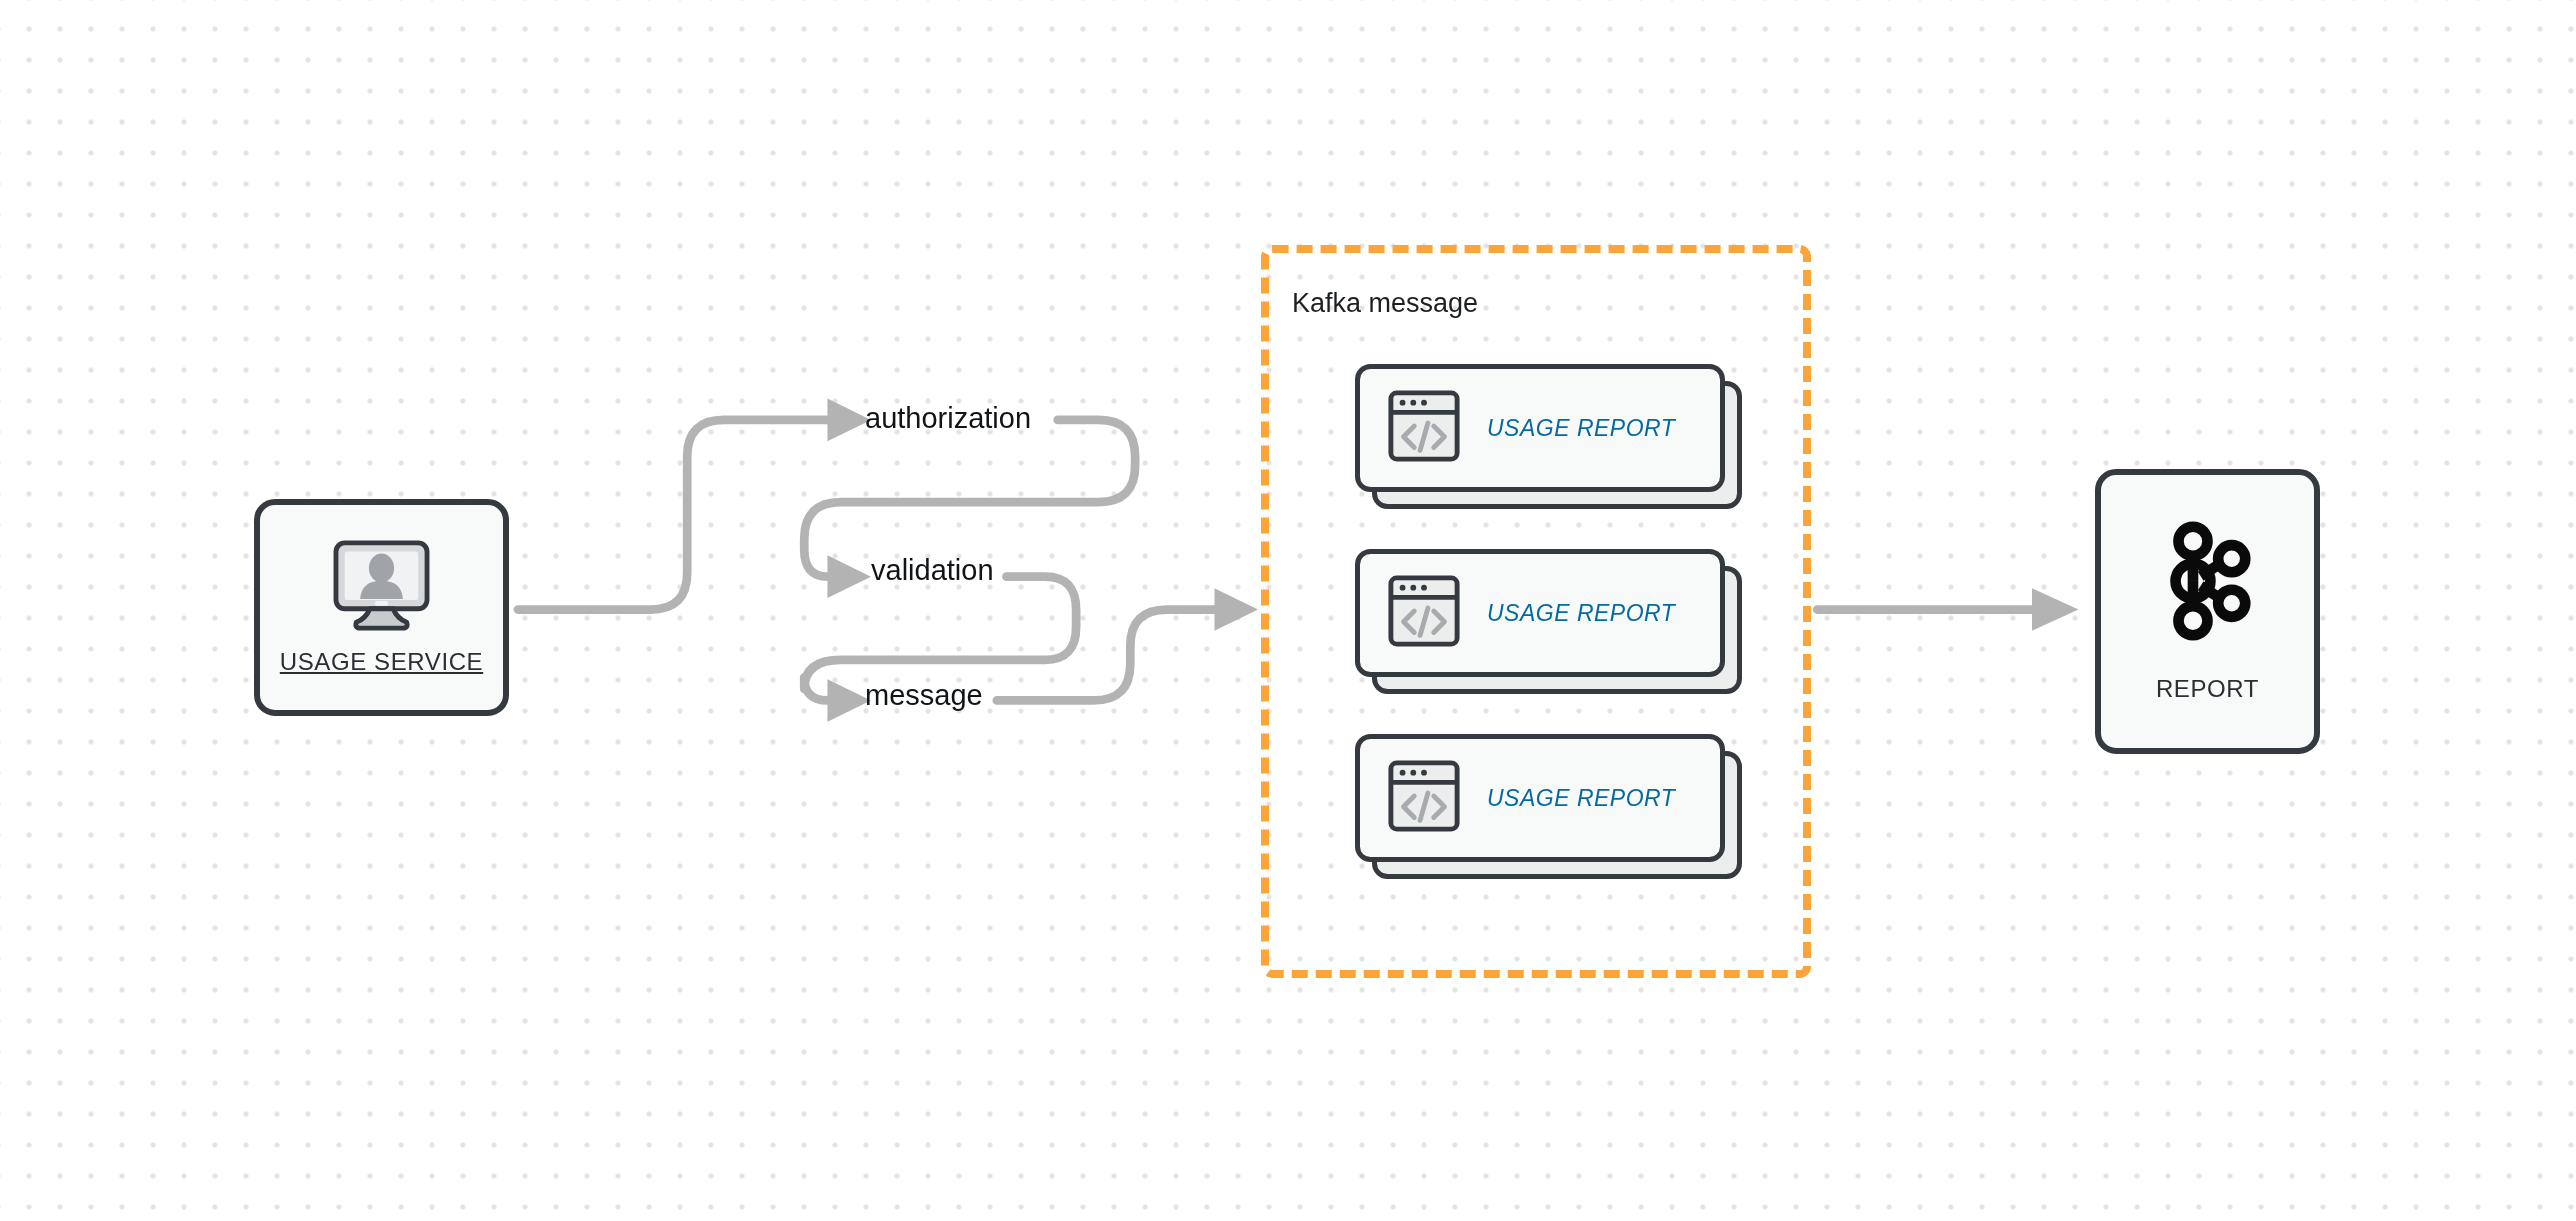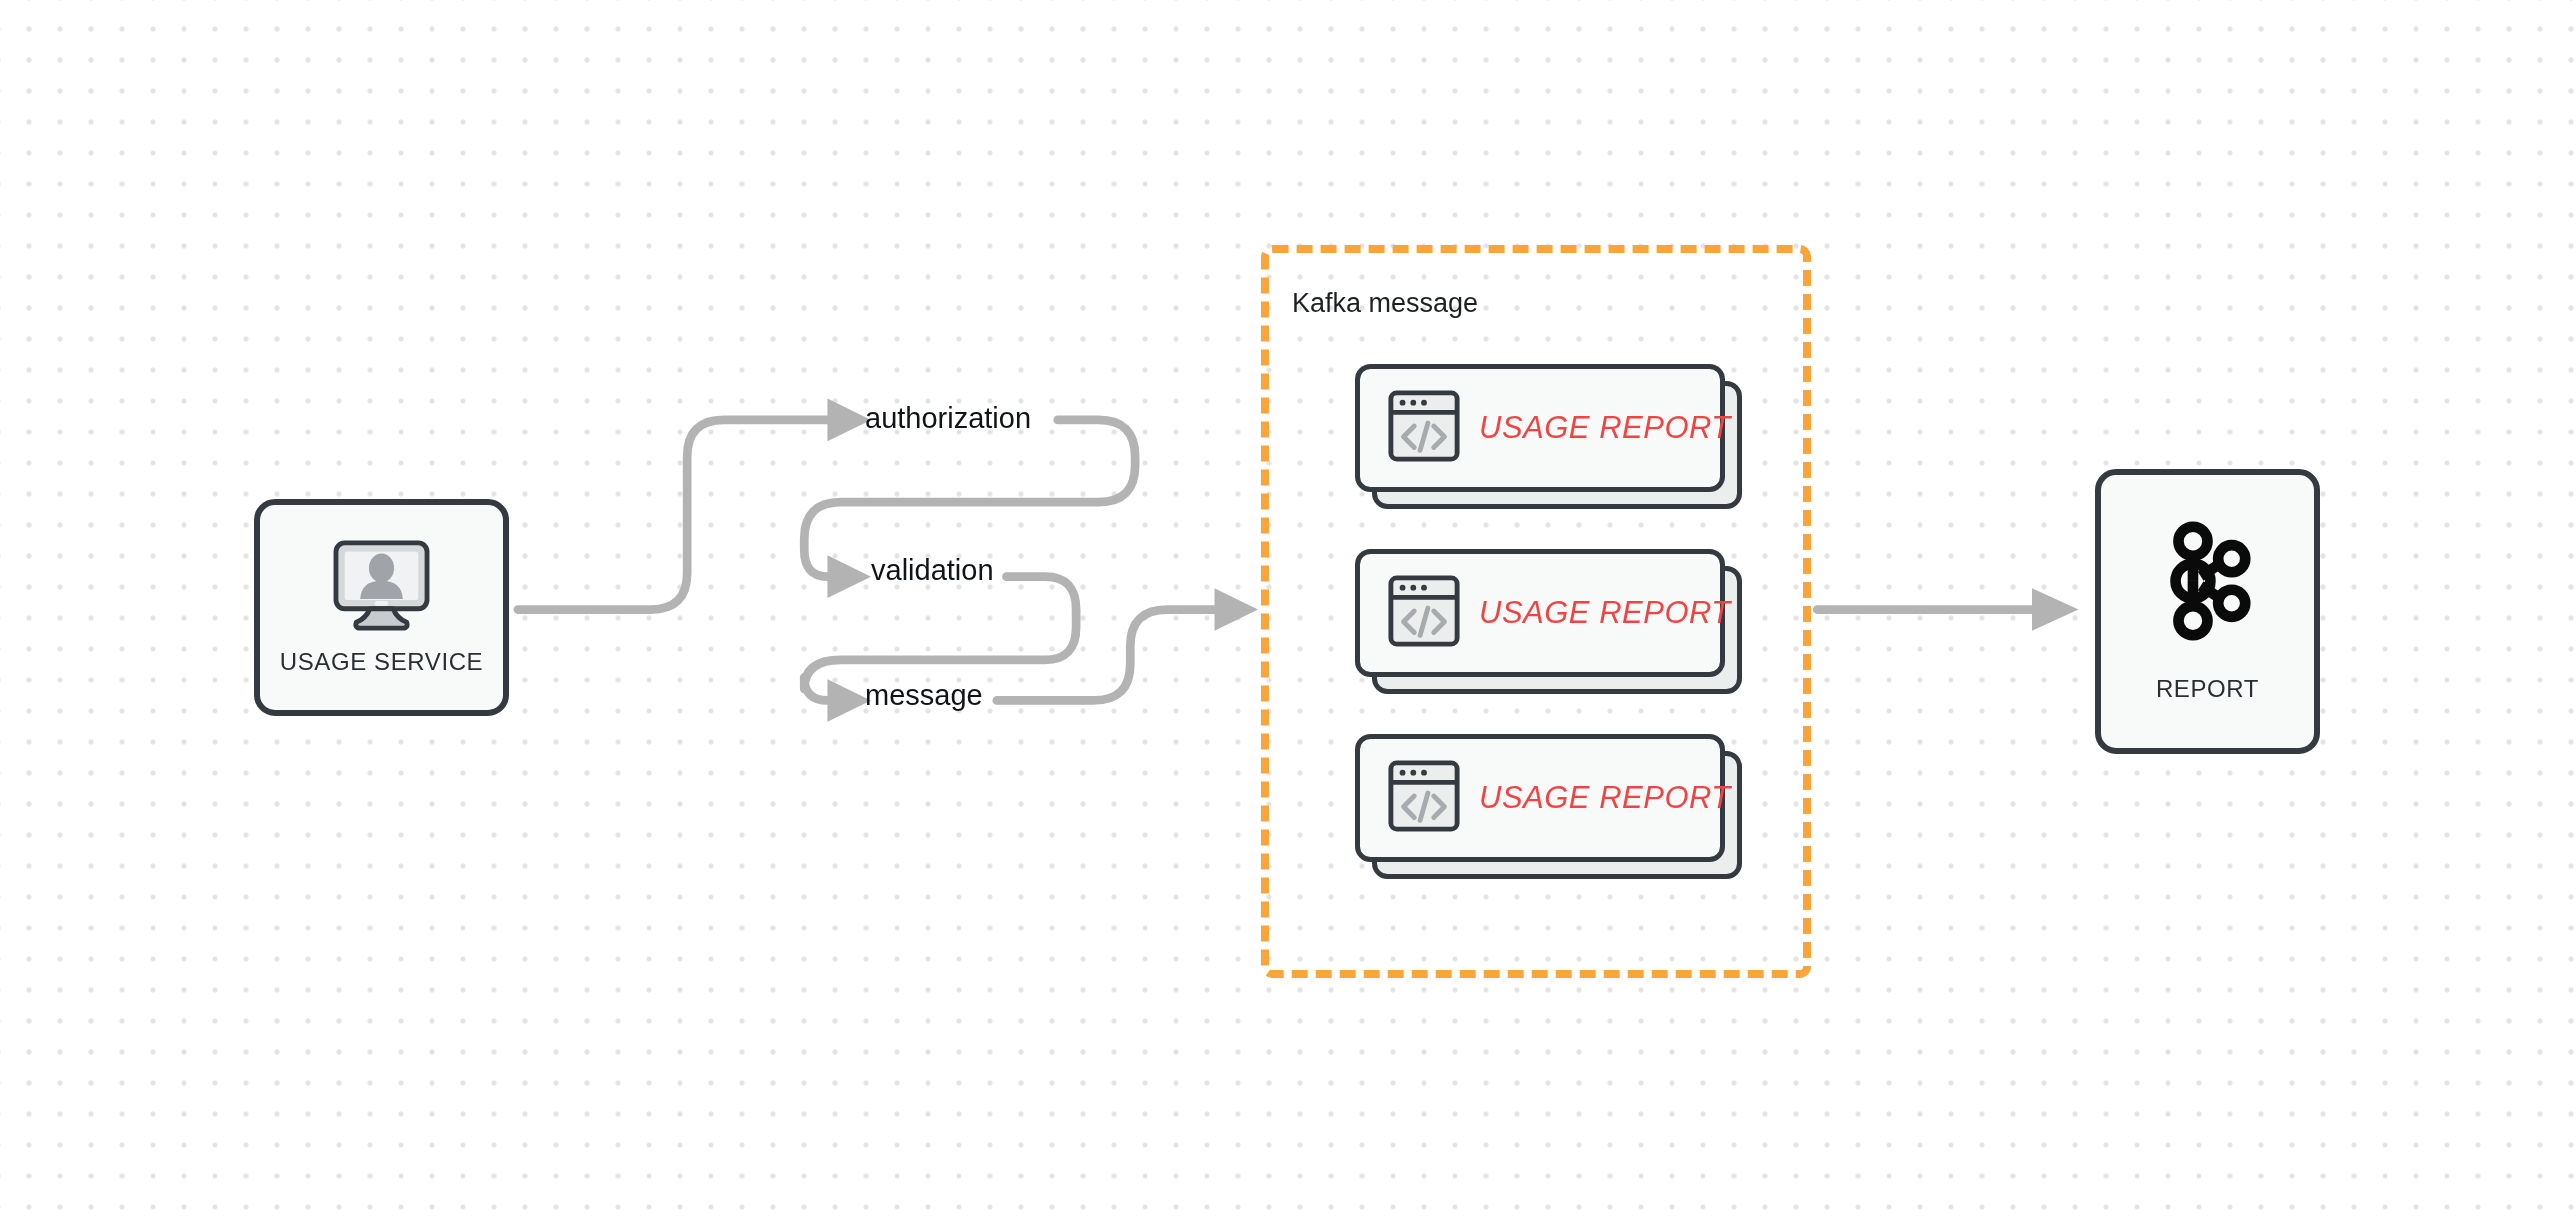--- a/index.html
+++ b/index.html
@@ -39,21 +39,21 @@
     text-align: center;
     white-space: nowrap;
   }
 
   #usage-service-node {
     left: 254px;
     top: 499px;
     width: 255px;
     height: 217px;
   }
-  #usage-service-node .node-label { margin-top: 12px; }
+  #usage-service-node .node-label { margin-top: 12px; text-decoration: underline; }
 
   #kafka-node {
     left: 2095px;
     top: 469px;
     width: 225px;
     height: 285px;
   }
   #kafka-node .node-label { margin-top: 29px; }
 
   
@@ -104,24 +104,24 @@
     border-radius: 15.5px;
     box-sizing: border-box;
     display: flex;
     align-items: center;
   }
   .report-icon {
     margin-left: 27px;
     flex: 0 0 auto;
   }
   .report-label {
-    margin-left: 18px;
-    font-size: 31px;
+    margin-left: 26px;
+    font-size: 23px;
     font-style: italic;
-    color: #ef4444;
+    color: #0369a1;
     letter-spacing: 0.5px;
     white-space: nowrap;
   }
 
   #report-card-0 { left: 1355px; top: 364px; }
   #report-card-1 { left: 1355px; top: 549px; }
   #report-card-2 { left: 1355px; top: 734px; }
 
   
   #connectors {

